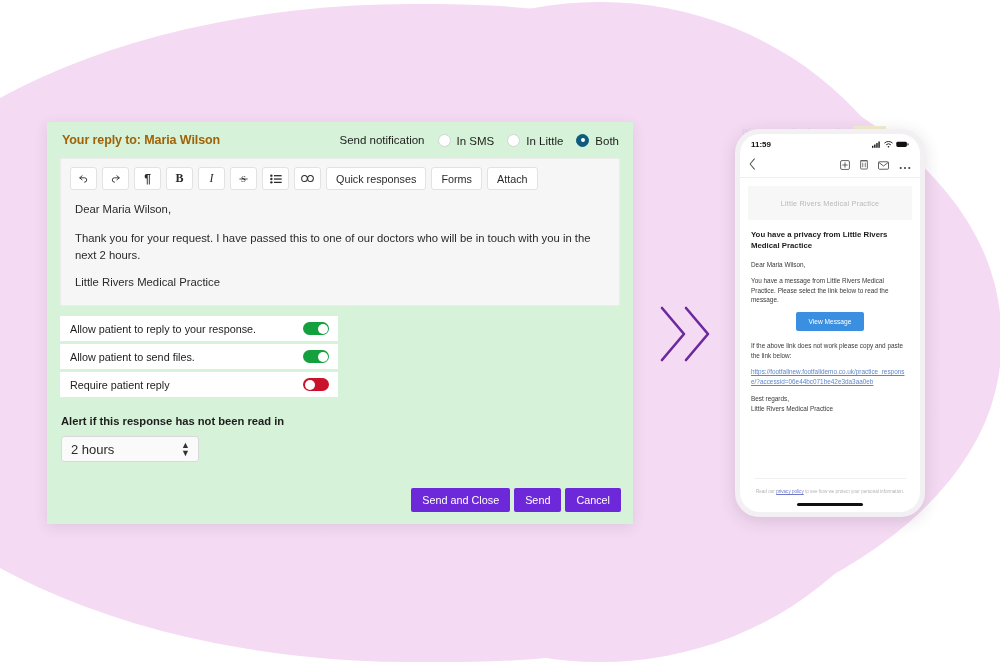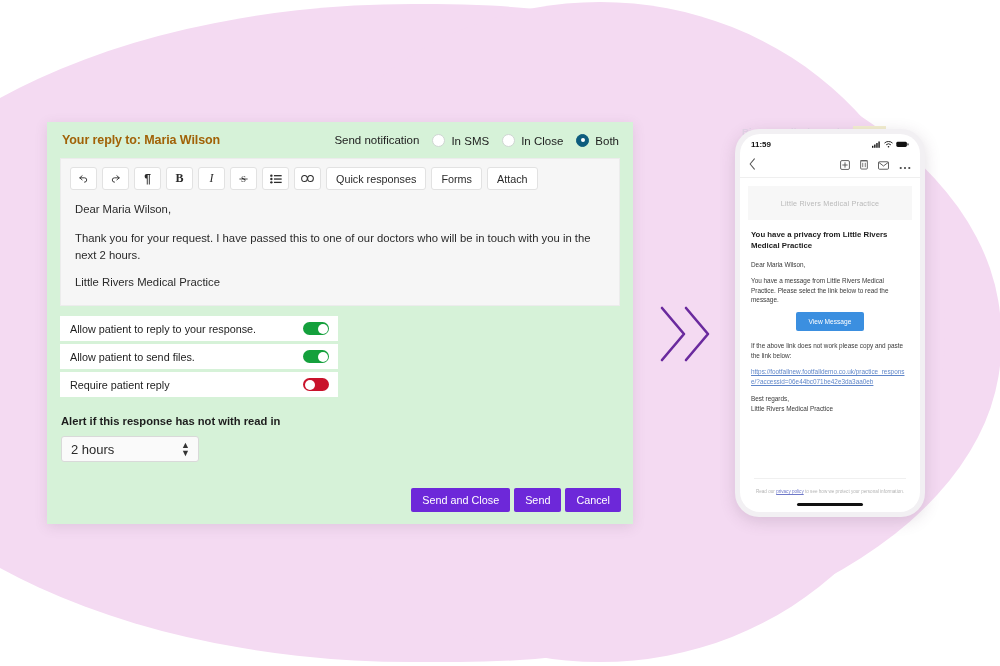--- a/index.html
+++ b/index.html
@@ -231,21 +231,21 @@
       <div class="notify-group">
         <span class="notify-label">Send notification</span>
 
         <label class="radio-opt">
           <span class="radio"></span>
           <span class="radio-txt">In SMS</span>
         </label>
 
         <label class="radio-opt">
           <span class="radio"></span>
-          <span class="radio-txt">In Close</span>
+          <span class="radio-txt">In Little</span>
         </label>
 
         <label class="radio-opt">
           <span class="radio on"></span>
           <span class="radio-txt">Both</span>
         </label>
       </div>
     </div>
 
     <div class="editor">
@@ -323,21 +323,21 @@
       </div>
       <div class="trow">
         <span class="trow-label">Require patient reply</span>
         <span class="switch off">
             <span class="knob"></span>
           </span>
       </div>
     </div>
 
     <div class="alert-wrap">
-      <div class="alert-label">Alert if this response has not with read in</div>
+      <div class="alert-label">Alert if this response has not been read in</div>
       <div class="select">
         <span class="select-val">2 hours</span>
         <span class="spin">▲<br>▼</span>
       </div>
     </div>
 
     <div class="actions">
       <button class="abtn">Send and Close</button>
       <button class="abtn">Send</button>
       <button class="abtn">Cancel</button>

